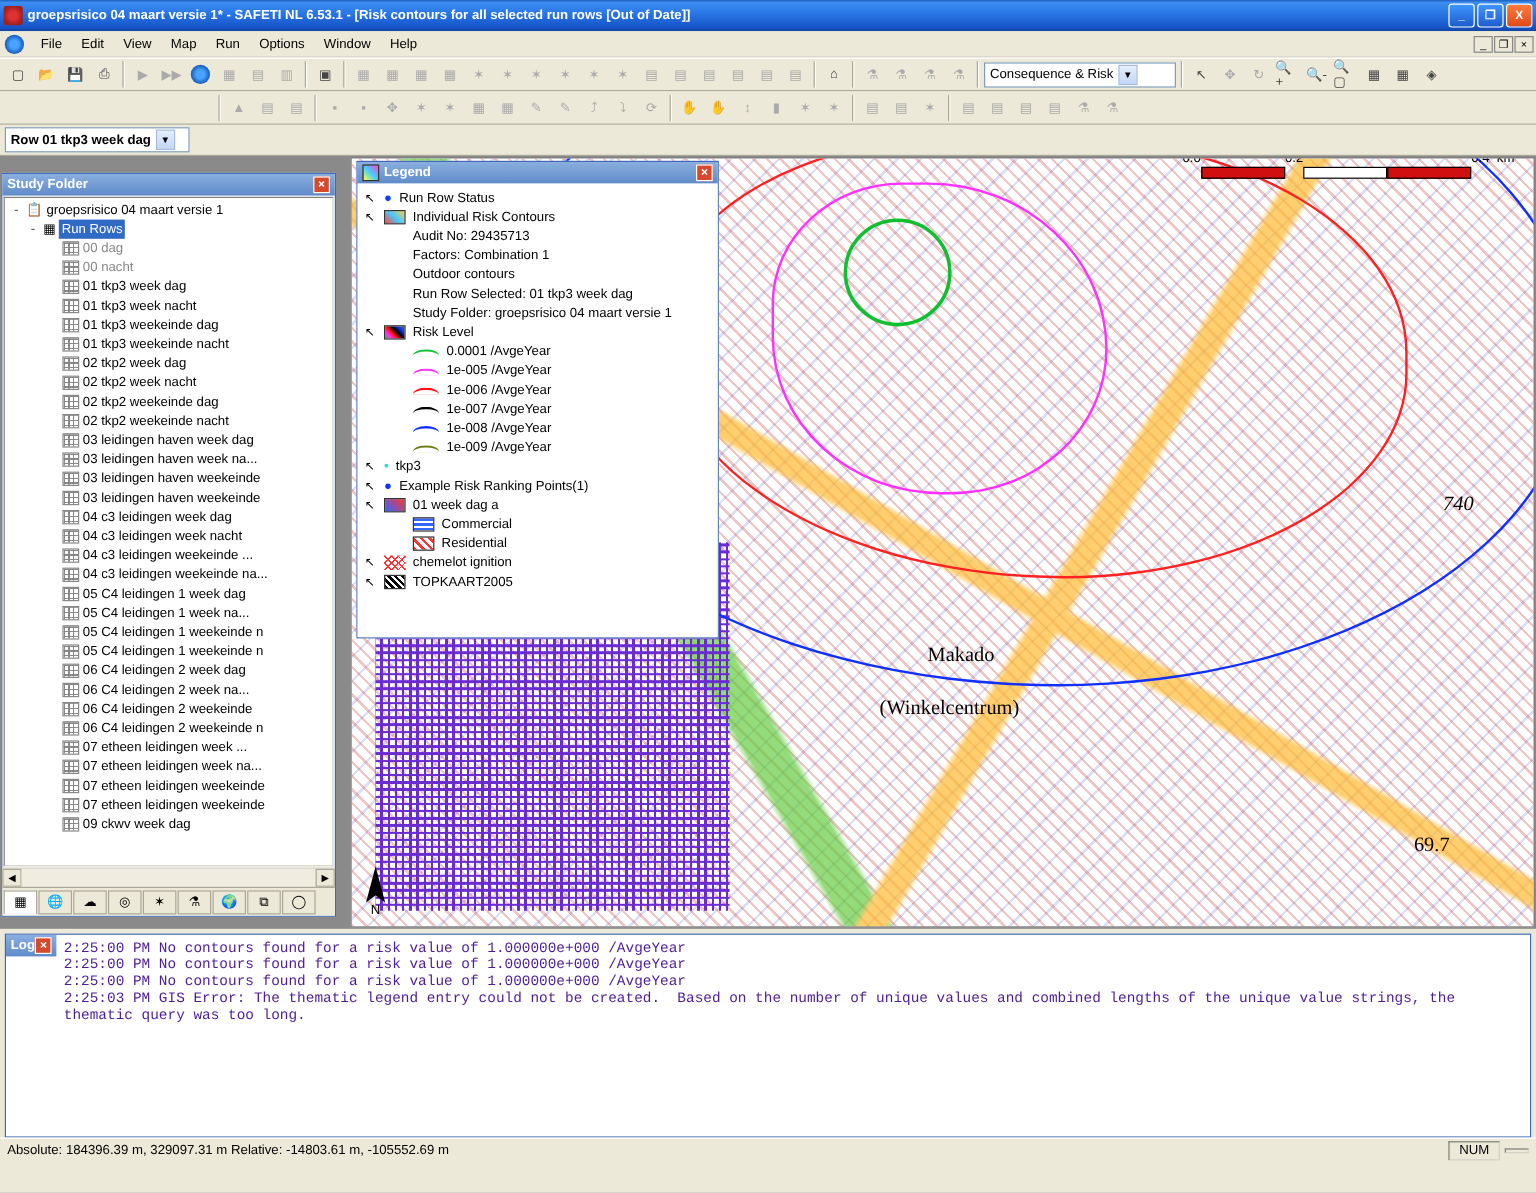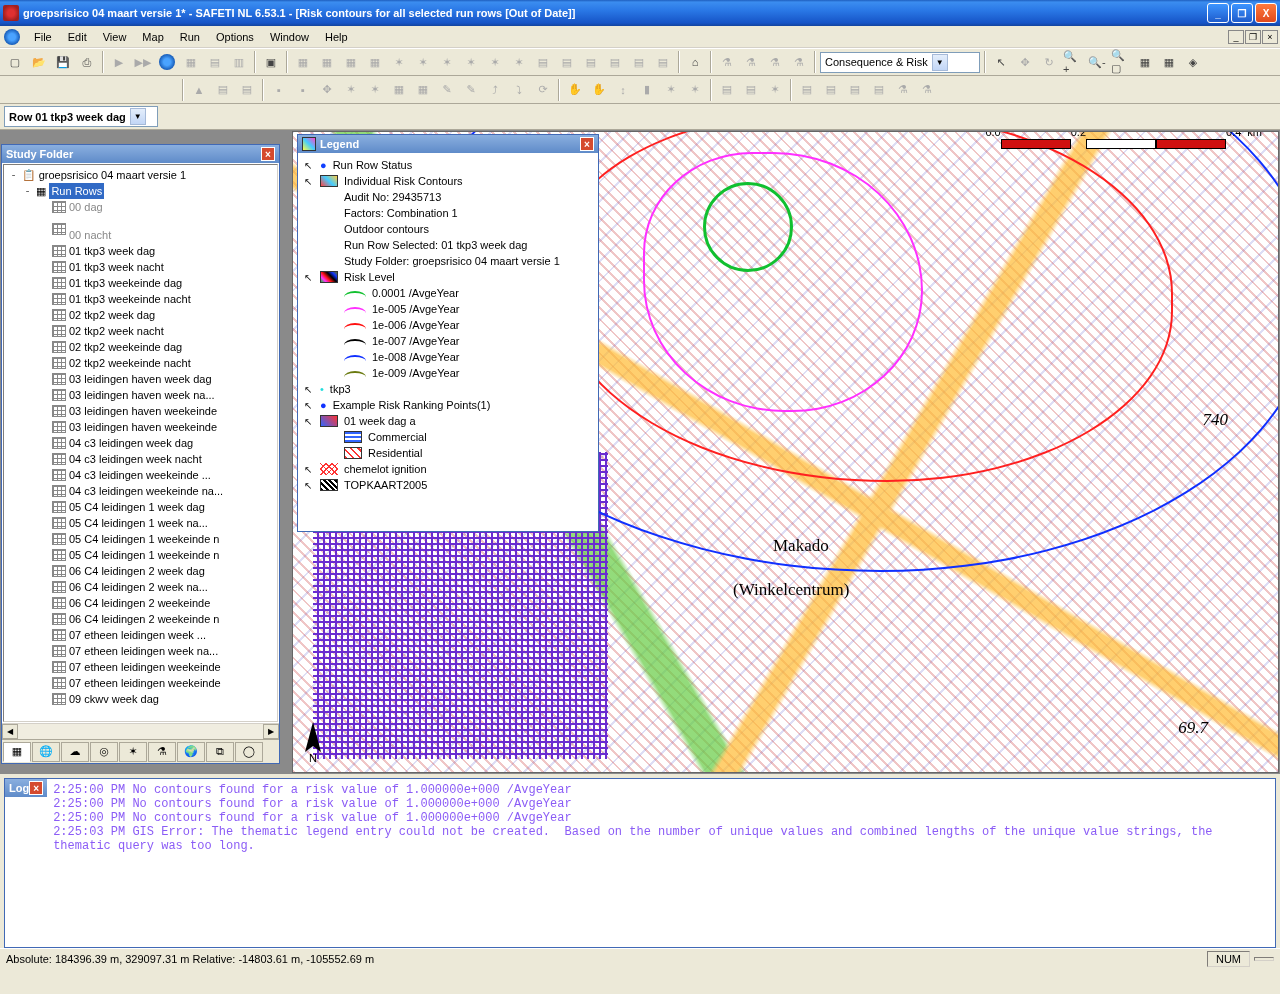--- a/index.html
+++ b/index.html
@@ -82,21 +82,21 @@
 .c-blu{border:2px solid #1030ff;}
 .maplabel{position:absolute;font-size:17px;color:#000;font-family:"Times New Roman",serif;font-style:normal;}
 .scalebar{position:absolute;top:6px;right:16px;display:flex;align-items:center;gap:0;font-size:11px;color:#000;}
 .scalebox{width:70px;height:10px;border:1px solid #000;}
 .scalebox.r{background:#d01010;}
 .scalebox.w{background:#fff;}
 .northarrow{position:absolute;left:8px;bottom:10px;width:24px;height:40px;}
 
 .logpanel{height:170px;border:1px solid #4169b5;margin:4px 4px 0 4px;display:flex;background:white;}
 .logpanel .panelhdr{}
-.logbody{flex:1;overflow:auto;padding:4px 6px;font-family:"Courier New",monospace;font-size:12px;color:#8b5cf6;white-space:pre-wrap;}
+.logbody{flex:1;overflow:auto;padding:4px 6px;font-family:"Courier New",monospace;font-size:12px;color:#4c1d95;white-space:pre-wrap;}
 .logtabs{height:20px;display:flex;align-items:flex-end;border-top:1px solid #aca899;background:#ece9d8;padding-left:4px;}
 .logtab{padding:2px 8px;border:1px solid #888;border-top:none;background:#ece9d8;font-size:11px;border-radius:0 0 4px 4px;margin-right:2px;}
 .logtab.active{background:#fff;font-weight:bold;}
 
 .statusbar{height:20px;background:#ece9d8;border-top:1px solid #fff;display:flex;align-items:center;padding:0 6px;font-size:11px;}
 .statusbar .cell{border:1px inset #d4d0c8;padding:1px 8px;margin-left:4px;}
 
 #legend .panelhdr .licon{width:14px;height:14px;background:linear-gradient(45deg,#ff4,#4cf,#f4c);border:1px solid #333;margin-right:4px;}
 </style>
 </head>
@@ -251,21 +251,21 @@
             <span style="background:#316ac5;color:#fff;padding:0 2px;">Run Rows</span>
           </div>
           <div class="tn indent2">
             <span class="tw"></span>
             <span class="gridicon"></span>
             <span style="color:#888;">00 dag</span>
           </div>
           <div class="tn indent2">
             <span class="tw"></span>
             <span class="gridicon"></span>
-            <span style="color:#888;margin-top:12px;">00 nacht</span>
+            <span style="color:#888;">00 nacht</span>
           </div>
           <div class="tn indent2">
             <span class="tw"></span>
             <span class="gridicon"></span>
             <span>01 tkp3 week dag</span>
           </div>
           <div class="tn indent2">
             <span class="tw"></span>
             <span class="gridicon"></span>
             <span>01 tkp3 week nacht</span>
@@ -431,21 +431,21 @@
       <div class="roads"></div>
       <div class="purple"></div>
     </div>
     <div class="contour c-grn" style="left:410px;top:50px;width:90px;height:90px;"></div>
     <div class="contour c-mag" style="left:350px;top:20px;width:280px;height:260px;border-radius:40% 55% 48% 52%;"></div>
     <div class="contour c-red" style="left:260px;top:-20px;width:620px;height:370px;border-radius:42% 50% 47% 55%;"></div>
     <div class="contour c-blu" style="left:120px;top:-120px;width:900px;height:560px;border-radius:45% 50% 48% 52%;"></div>
     <div class="maplabel" style="left:480px;top:404px;">Makado</div>
     <div class="maplabel" style="left:440px;top:448px;">(Winkelcentrum)</div>
     <div class="maplabel" style="right:50px;top:278px;font-style:italic;">740</div>
-    <div class="maplabel" style="right:70px;bottom:34px;font-style:italic;margin-top:25px;">69.7</div>
+    <div class="maplabel" style="right:70px;bottom:58px;margin-top:25px;">69.7</div>
     <div class="scalebar">
       <span style="position:relative;top:-12px;">0.0</span>
       <div class="scalebox r"></div>
       <span style="position:relative;top:-12px;">0.2</span>
       <div class="scalebox w"></div>
       <div class="scalebox r"></div>
       <span style="position:relative;top:-12px;">0.4</span>
       <span style="margin-left:6px;position:relative;top:-12px;">km</span>
     </div>
     <div class="northarrow">

